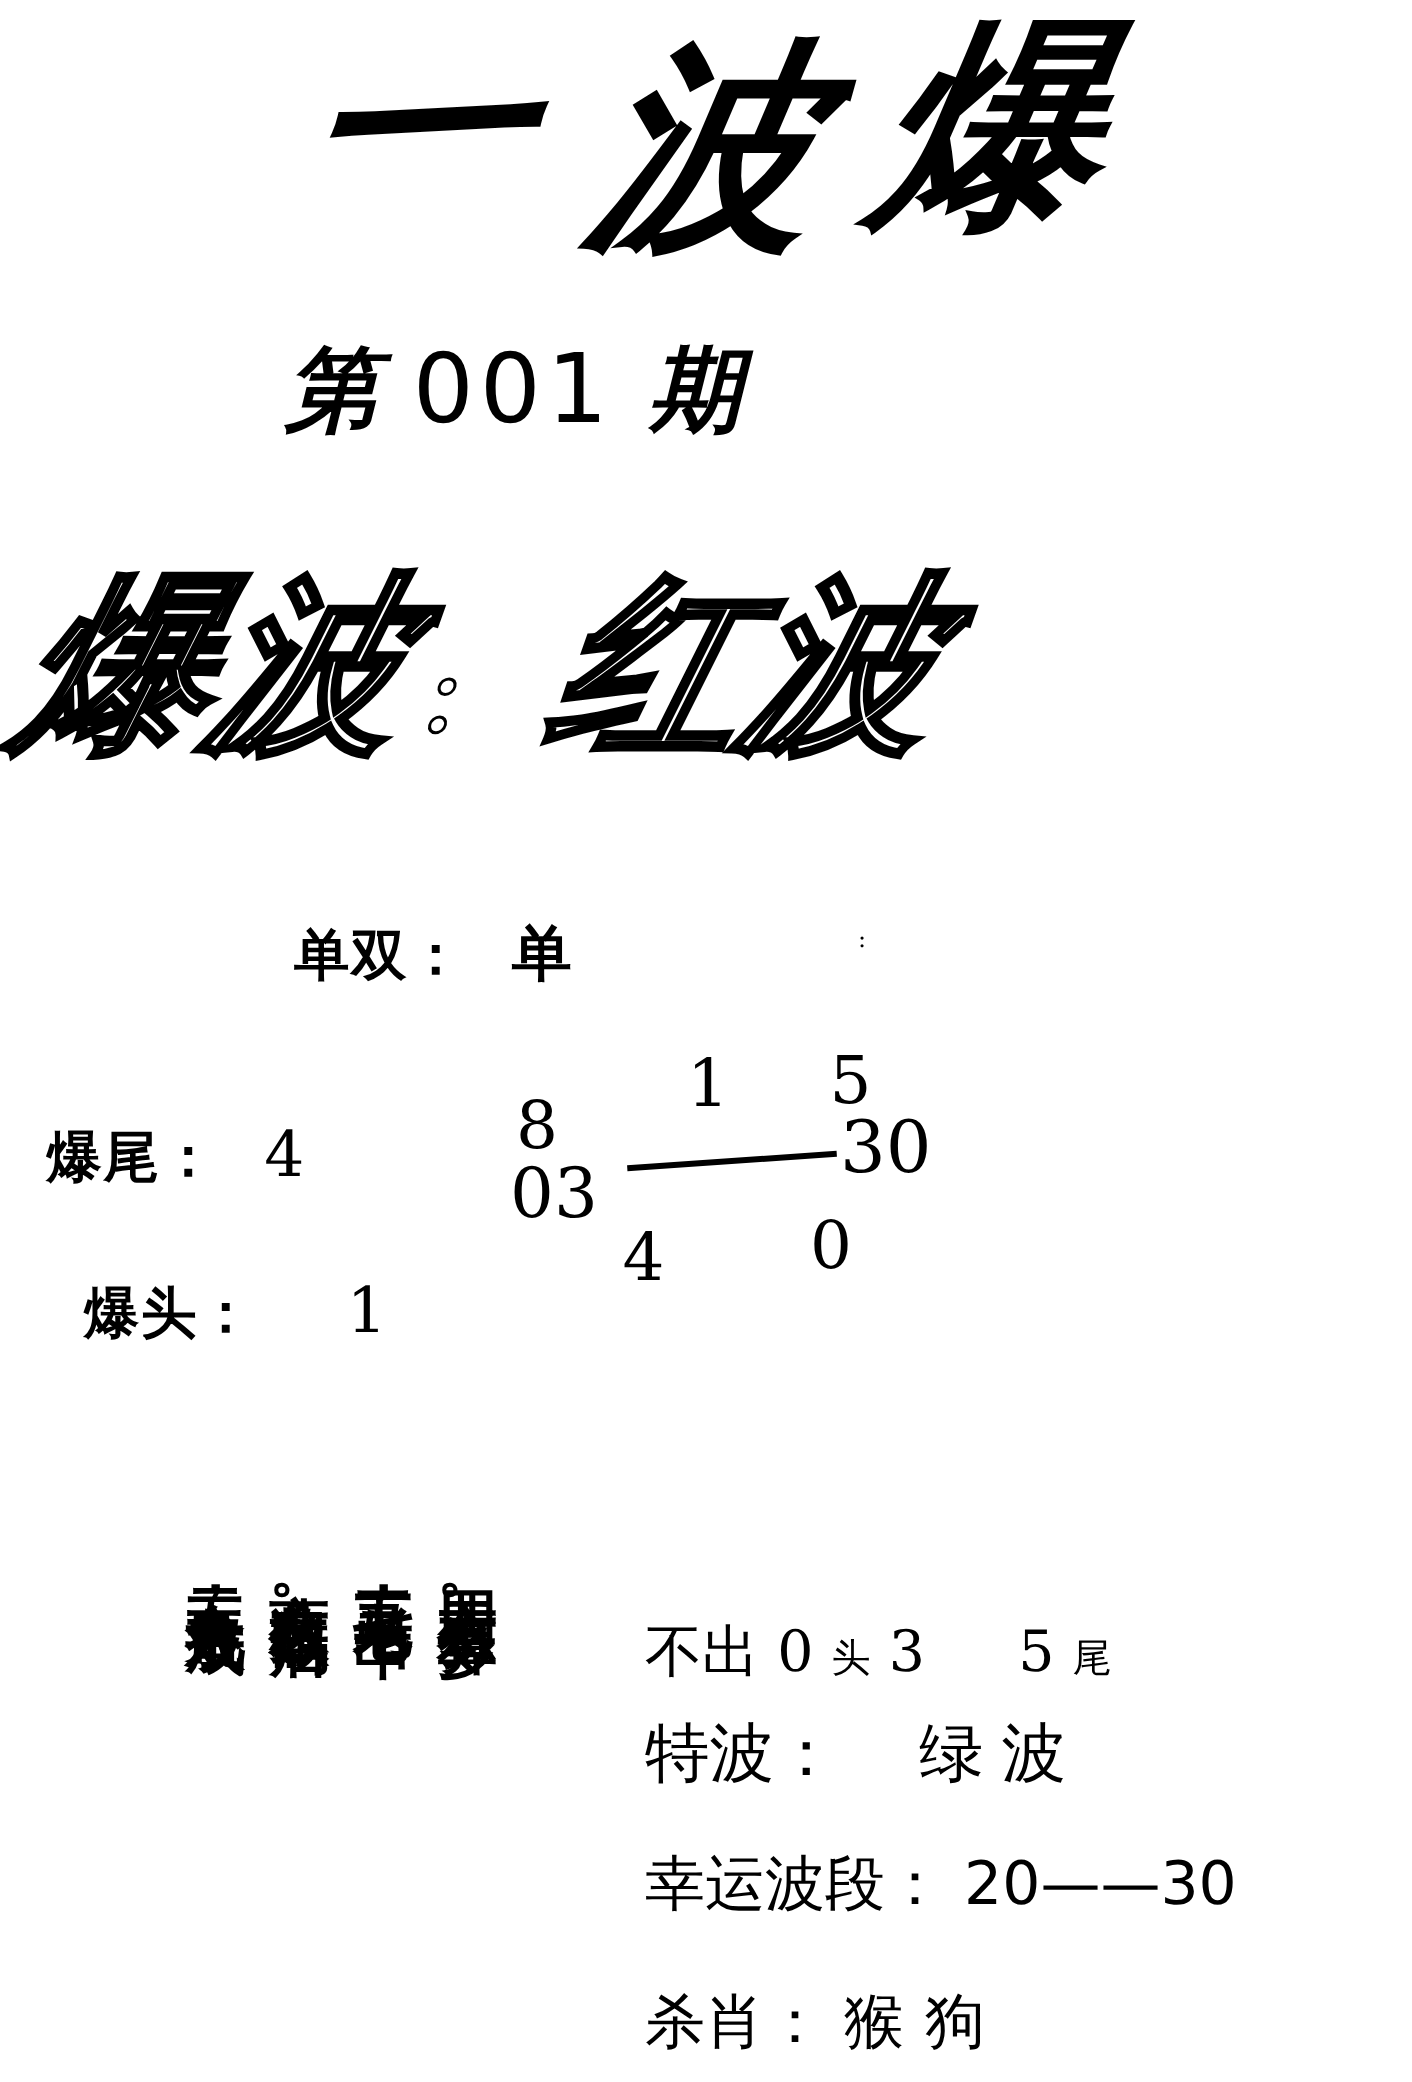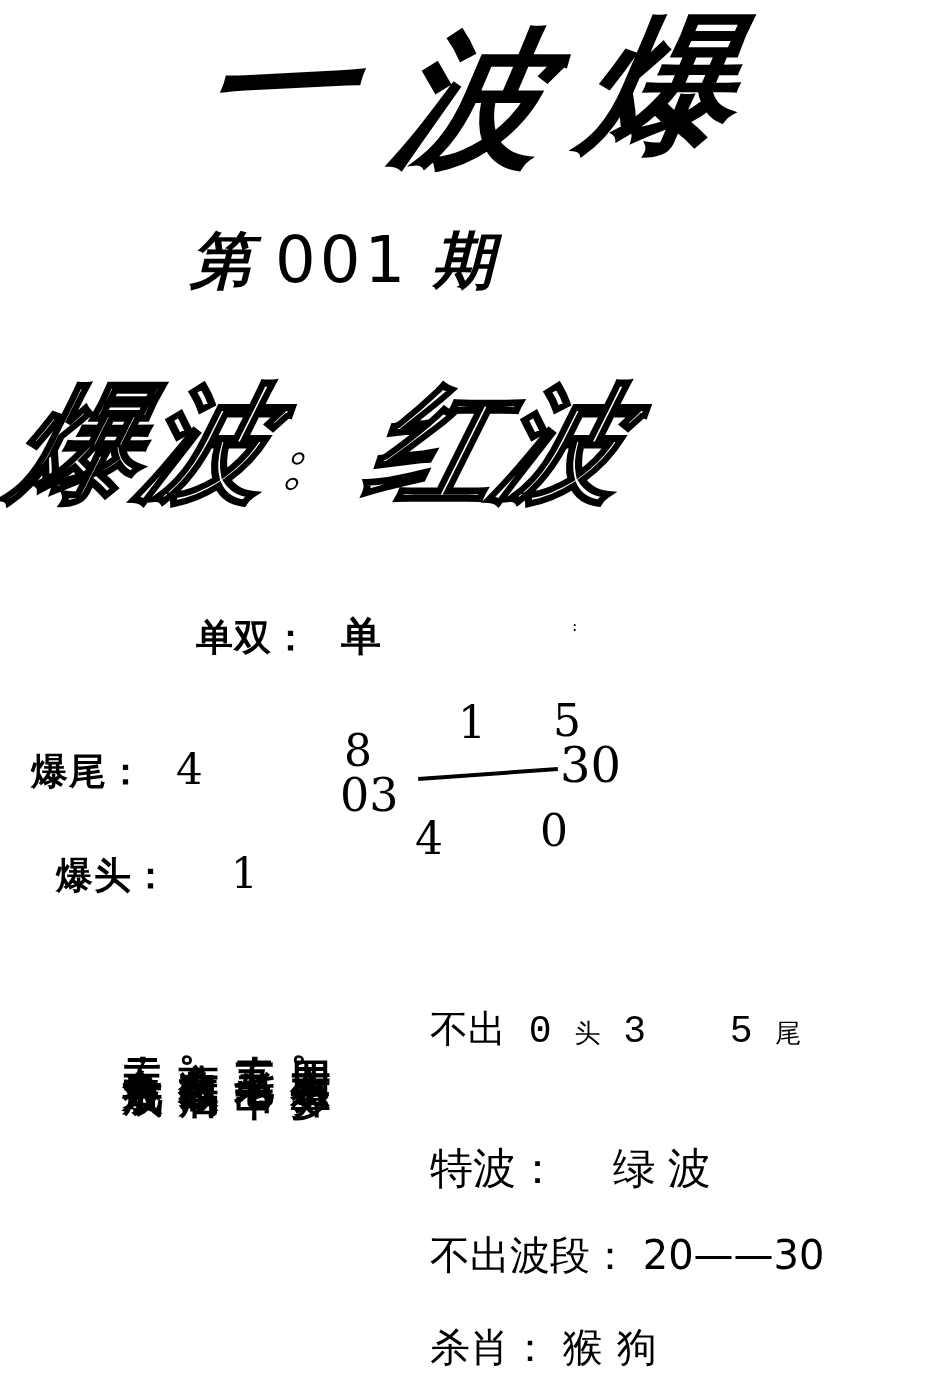--- a/index.html
+++ b/index.html
@@ -189,21 +189,21 @@
     letter-spacing: 3px;
     white-space: nowrap;
   }
 
   
   .br {
     position: absolute;
     left: 430px;
     width: 500px;
   }
-  .br-1 { top: 1004px; font-size: 38px; font-family: Liberation Mono, monospace; }
+  .br-1 { top: 1076px; font-size: 38px; }
   .br-1 .small { font-size: 26px; }
   .br-1 .sp { display: inline-block; width: 38px; }
   .br-2 { top: 1140px; font-size: 43px; }
   .br-2 .v { margin-left: 40px; letter-spacing: 12px; }
   .br-3 { top: 1228px; font-size: 40px; }
   .br-3 .v { font-family: "DejaVu Sans", sans-serif; }
   .br-4 { top: 1320px; font-size: 40px; }
   .br-4 .v { letter-spacing: 14px; }
 </style>
 </head>
@@ -276,20 +276,20 @@
   <span>5</span>
   <span class="small">尾</span>
 </div>
 
 <div class="br br-2 hand">
   <span>特波：</span>
   <span class="v">绿波</span>
 </div>
 
 <div class="br br-3 hand">
-  <span>不出波段：</span>
+  <span>幸运波段：</span>
   <span class="v">20——30</span>
 </div>
 
 <div class="br br-4 hand">
   <span>杀肖：</span>
   <span class="v">猴狗</span>
 </div>
 
 </body></html>

